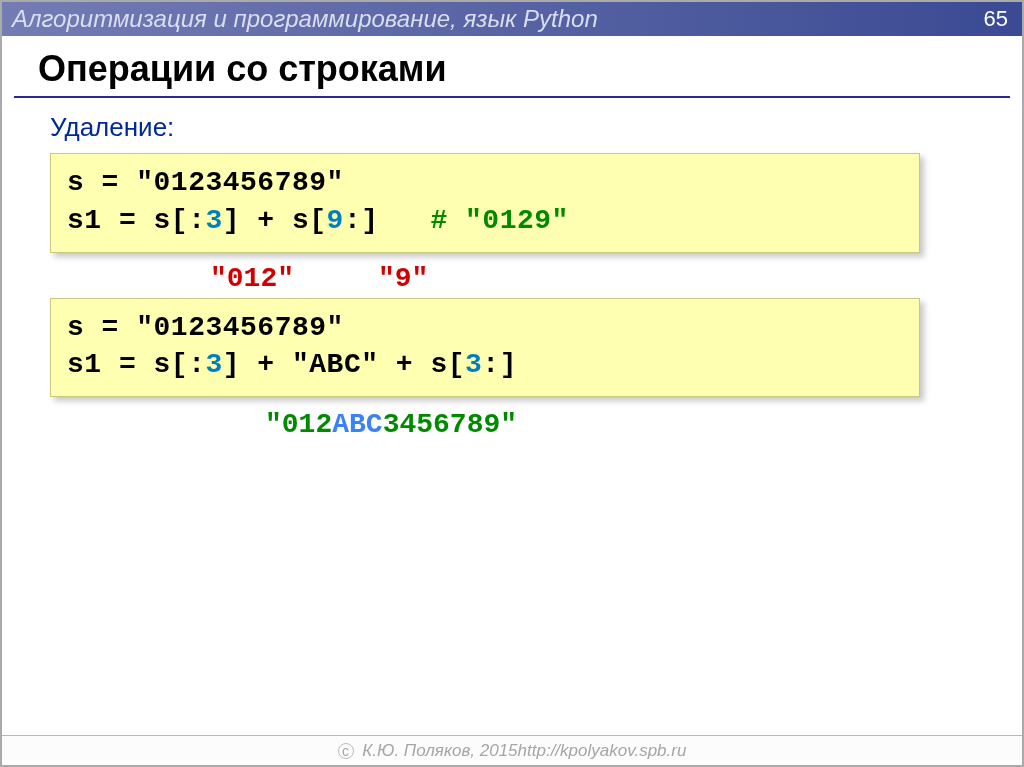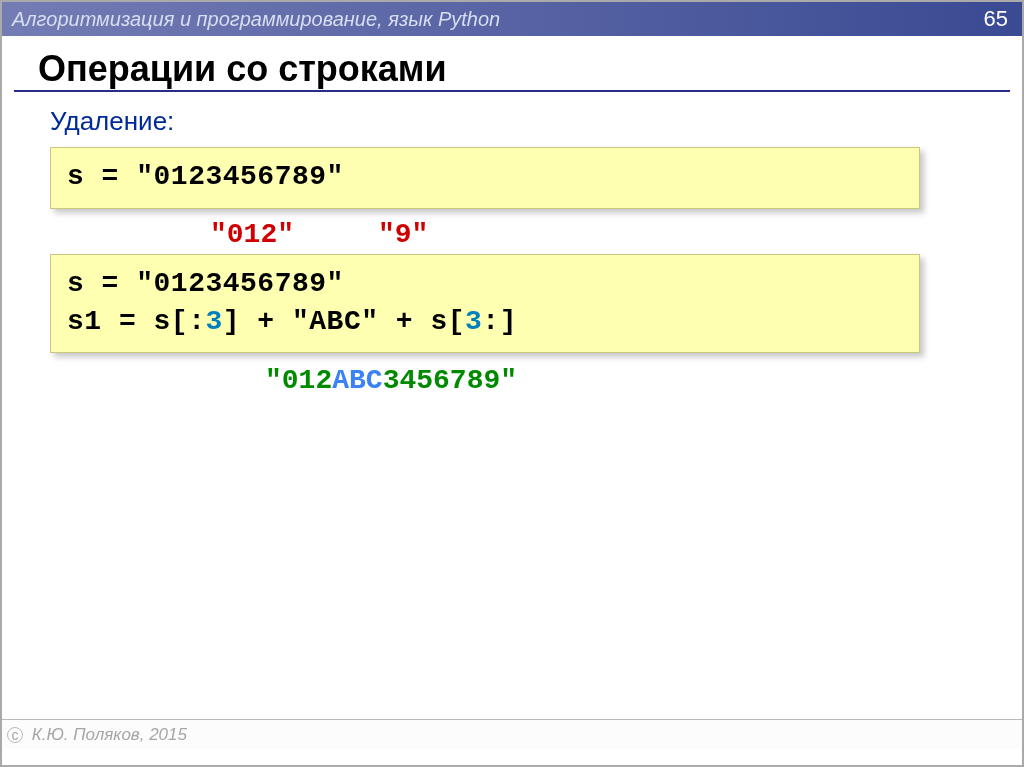--- a/index.html
+++ b/index.html
@@ -21,32 +21,32 @@
     background: #4a5aa3;
     background: linear-gradient(to right, #747cb4, #3a4a93);
     display: flex;
     align-items: center;
     justify-content: space-between;
     padding: 0 14px 0 10px;
   }
   .header-title {
     color: #d8def0;
     font-style: italic;
-    font-size: 20px;
+    font-size: 24px;
   }
   .page-num {
     color: #fff;
     font-weight: normal;
     font-size: 22px;
   }
   .main-title {
     font-size: 36px;
     font-weight: bold;
     color: #000;
-    padding: 12px 0 0 36px;
+    padding: 12px 0 6px 36px;
   }
   .title-underline {
     height: 2px;
     background: #2a2a8a;
     margin: 0 12px 0 12px;
   }
   .content {
     padding: 8px 12px 0 48px;
   }
   .section-label {
@@ -83,27 +83,27 @@
     font-family: "Courier New", Courier, monospace;
     font-size: 28px;
     font-weight: bold;
     padding: 12px 0 0 0;
     color: #008a00;
   }
   .result-row .indent { display:inline-block; width:215px; }
   .result-red { color: #3b82f6; }
   .footer {
     position: absolute;
-    left: 0; right: 0; bottom: 16px;
+    left: 0; right: 0; bottom: 0;
     height: 30px;
     border-top: 1px solid #b8b8b8;
     display: flex;
     align-items: center;
-    justify-content: space-between;
-    padding: 0 5px;
+    justify-content: center;
+    padding: 0 29px;
     font-style: italic;
     color: #a6a6a6;
     font-size: 17px;
     background: #fcfcfc;
   }
   .copy-sym { font-style: normal; font-size: 14px; border:1px solid #bbb; border-radius:50%; width:16px; height:16px; display:inline-flex; align-items:center; justify-content:center; margin-right:4px;}
 </style>
 </head>
 <body>
 
@@ -116,35 +116,37 @@
 
   <div class="main-title">Операции со строками</div>
   <div class="title-underline"></div>
 
   <div class="content">
 
     <div class="section-label">Удаление:</div>
 
     <div class="code-box">
       <div class="code-line"><span>s</span><span> = </span><span>"0123456789"</span></div>
+      <div class="code-line"><span>s1</span><span> = </span><span>s[:</span><span class="tok-num">3</span><span>] + s[</span><span class="tok-num">9</span><span>:]   </span><span class="tok-cmt"># "0129"</span></div>
     </div>
 
     <div class="hint-row">
       <span class="gap1"></span><span>"012"</span><span class="gap2"></span><span>"9"</span>
     </div>
 
 
     <div class="code-box">
       <div class="code-line"><span>s</span><span> = </span><span>"0123456789"</span></div>
       <div class="code-line"><span>s1</span><span> = </span><span>s[:</span><span class="tok-num">3</span><span>] + "ABC" + s[</span><span class="tok-num">3</span><span>:]</span></div>
     </div>
 
     <div class="result-row">
       <span class="indent"></span><span>"012</span><span class="result-red">ABC</span><span>3456789"</span>
     </div>
 
   </div>
 
   <div class="footer">
     <span><span class="copy-sym">c</span><span> К.Ю. Поляков, 2015</span></span>
+    <span>http://kpolyakov.spb.ru</span>
   </div>
 
 </div>
 
 </body></html>

